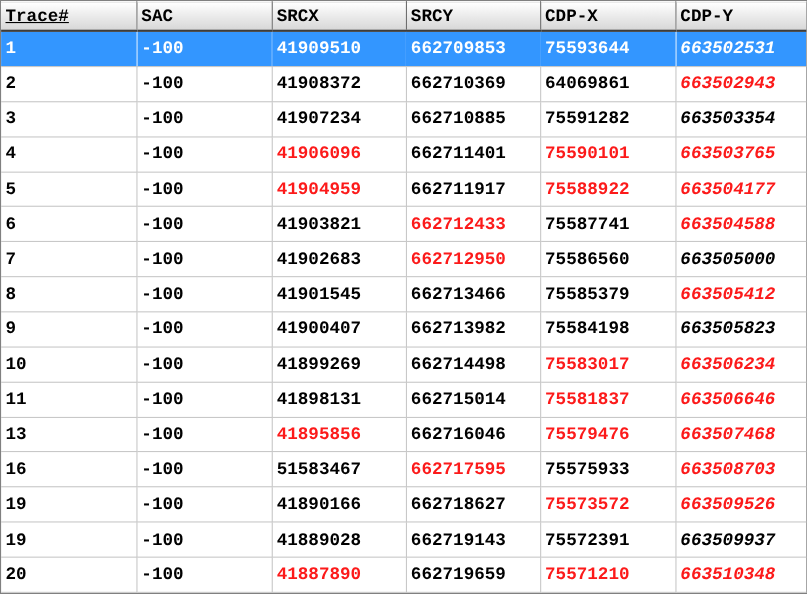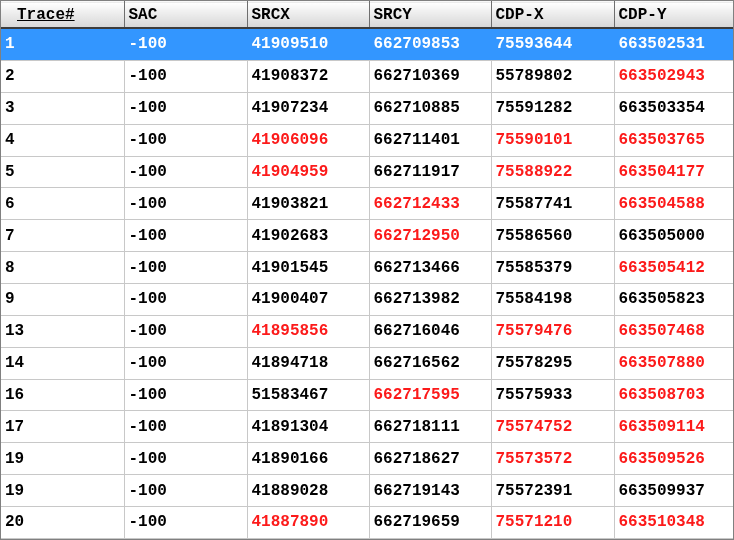--- a/index.html
+++ b/index.html
@@ -32,32 +32,32 @@
     border-bottom: 2px solid #3c3c3c;
     border-top: 1px solid #f8f8f8;
     text-align: left;
     padding: 0 0 0 4px;
     color: #000000;
     font-weight: bold;
     white-space: nowrap;
     overflow: hidden;
   }
   table.grid th:last-child { border-right: none; }
-  table.grid th.sorted span { text-decoration: underline; margin-left: 12px; }
+  table.grid th.sorted span { text-decoration: underline; }
   table.grid td {
     height: 25.6px;
     padding: 0 0 0 4px;
     border-right: 1px solid var(--grid-line, #c8c8c8);
     border-bottom: 1px solid var(--grid-line, #c8c8c8);
     color: var(--normal-text, #000000);
     white-space: nowrap;
     overflow: hidden;
     vertical-align: middle;
   }
-  table.grid td:last-child { border-right: none; }
+  table.grid td:last-child { border-right: none; font-style: italic; }
   table.grid td.flagged { color: var(--flagged-text, #fc1a1a); }
   table.grid tr.selected td {
     background: var(--selected-bg, #3396ff);
     color: var(--selected-text, #ffffff);
     border-right-color: var(--selected-bg, #3396ff);
   }
 </style>
 </head>
 <body>
 
@@ -88,21 +88,21 @@
           <td>41909510</td>
           <td>662709853</td>
           <td>75593644</td>
           <td>663502531</td>
         </tr>
         <tr>
           <td>2</td>
           <td>-100</td>
           <td>41908372</td>
           <td>662710369</td>
-          <td>55789802</td>
+          <td>64069861</td>
           <td class="flagged">663502943</td>
         </tr>
         <tr>
           <td>3</td>
           <td>-100</td>
           <td>41907234</td>
           <td>662710885</td>
           <td>75591282</td>
           <td>663503354</td>
         </tr>
@@ -148,50 +148,50 @@
         </tr>
         <tr>
           <td>9</td>
           <td>-100</td>
           <td>41900407</td>
           <td>662713982</td>
           <td>75584198</td>
           <td>663505823</td>
         </tr>
         <tr>
+          <td>10</td>
+          <td>-100</td>
+          <td>41899269</td>
+          <td>662714498</td>
+          <td class="flagged">75583017</td>
+          <td class="flagged">663506234</td>
+        </tr>
+        <tr>
+          <td>11</td>
+          <td>-100</td>
+          <td>41898131</td>
+          <td>662715014</td>
+          <td class="flagged">75581837</td>
+          <td class="flagged">663506646</td>
+        </tr>
+        <tr>
           <td>13</td>
           <td>-100</td>
           <td class="flagged">41895856</td>
           <td>662716046</td>
           <td class="flagged">75579476</td>
           <td class="flagged">663507468</td>
         </tr>
         <tr>
-          <td>14</td>
-          <td>-100</td>
-          <td>41894718</td>
-          <td>662716562</td>
-          <td>75578295</td>
-          <td class="flagged">663507880</td>
-        </tr>
-        <tr>
           <td>16</td>
           <td>-100</td>
           <td>51583467</td>
           <td class="flagged">662717595</td>
           <td>75575933</td>
           <td class="flagged">663508703</td>
-        </tr>
-        <tr>
-          <td>17</td>
-          <td>-100</td>
-          <td>41891304</td>
-          <td>662718111</td>
-          <td class="flagged">75574752</td>
-          <td class="flagged">663509114</td>
         </tr>
         <tr>
           <td>19</td>
           <td>-100</td>
           <td>41890166</td>
           <td>662718627</td>
           <td class="flagged">75573572</td>
           <td class="flagged">663509526</td>
         </tr>
         <tr>

